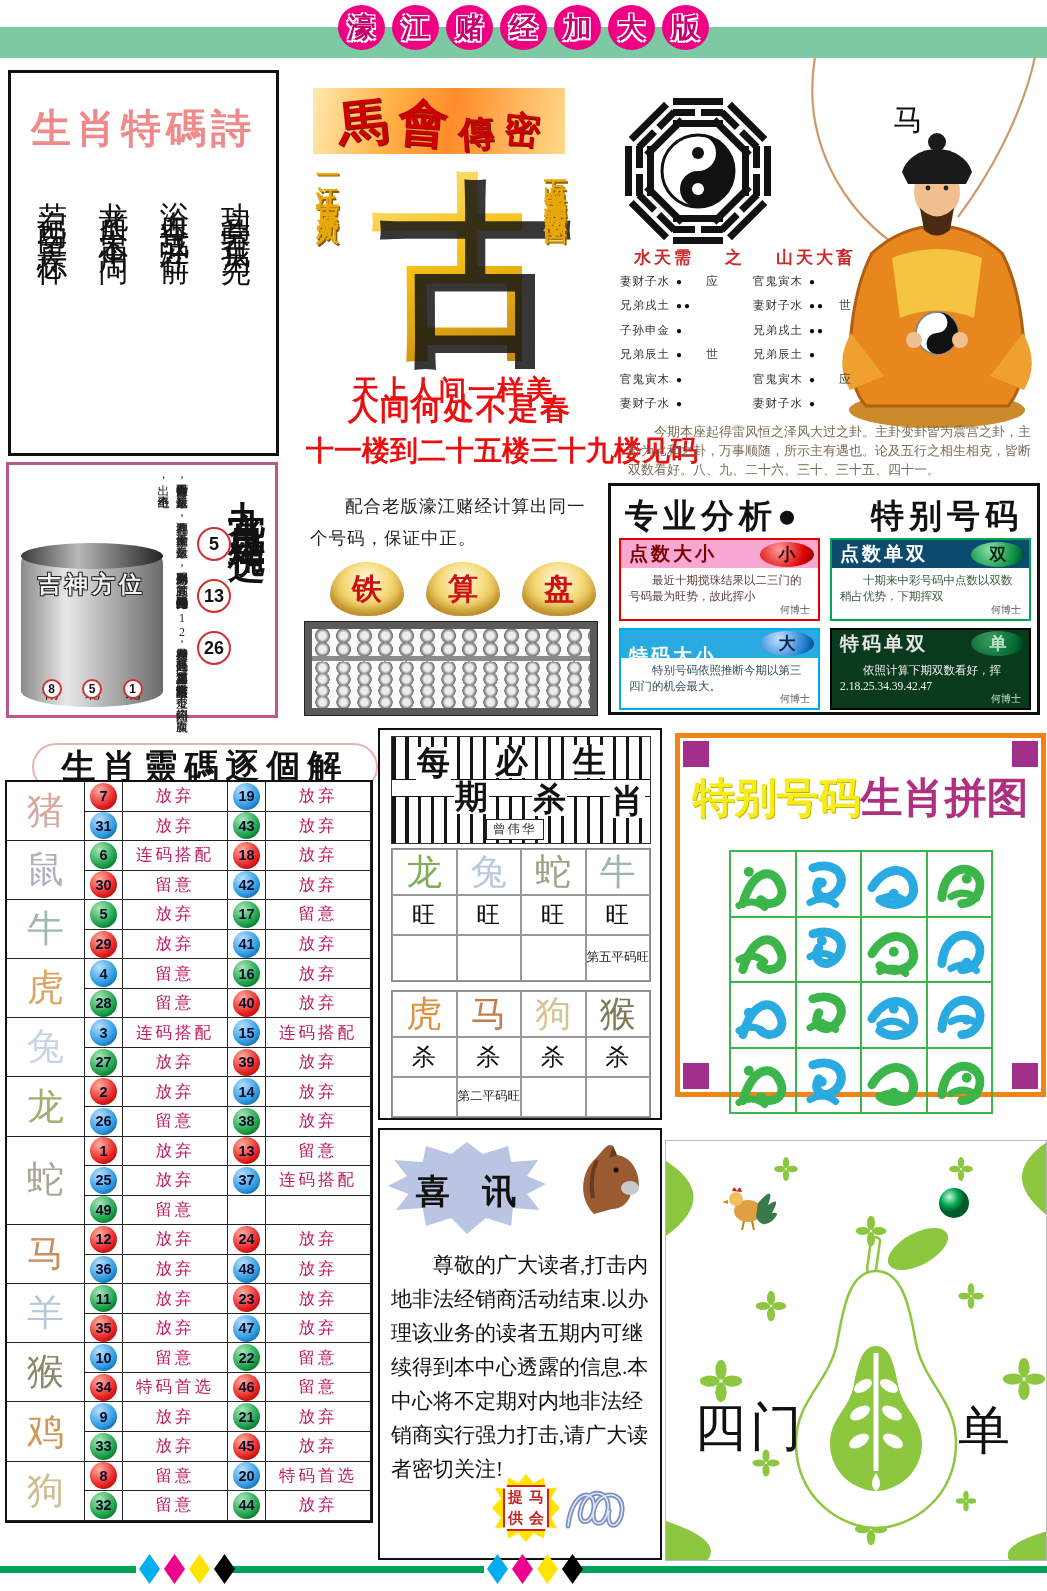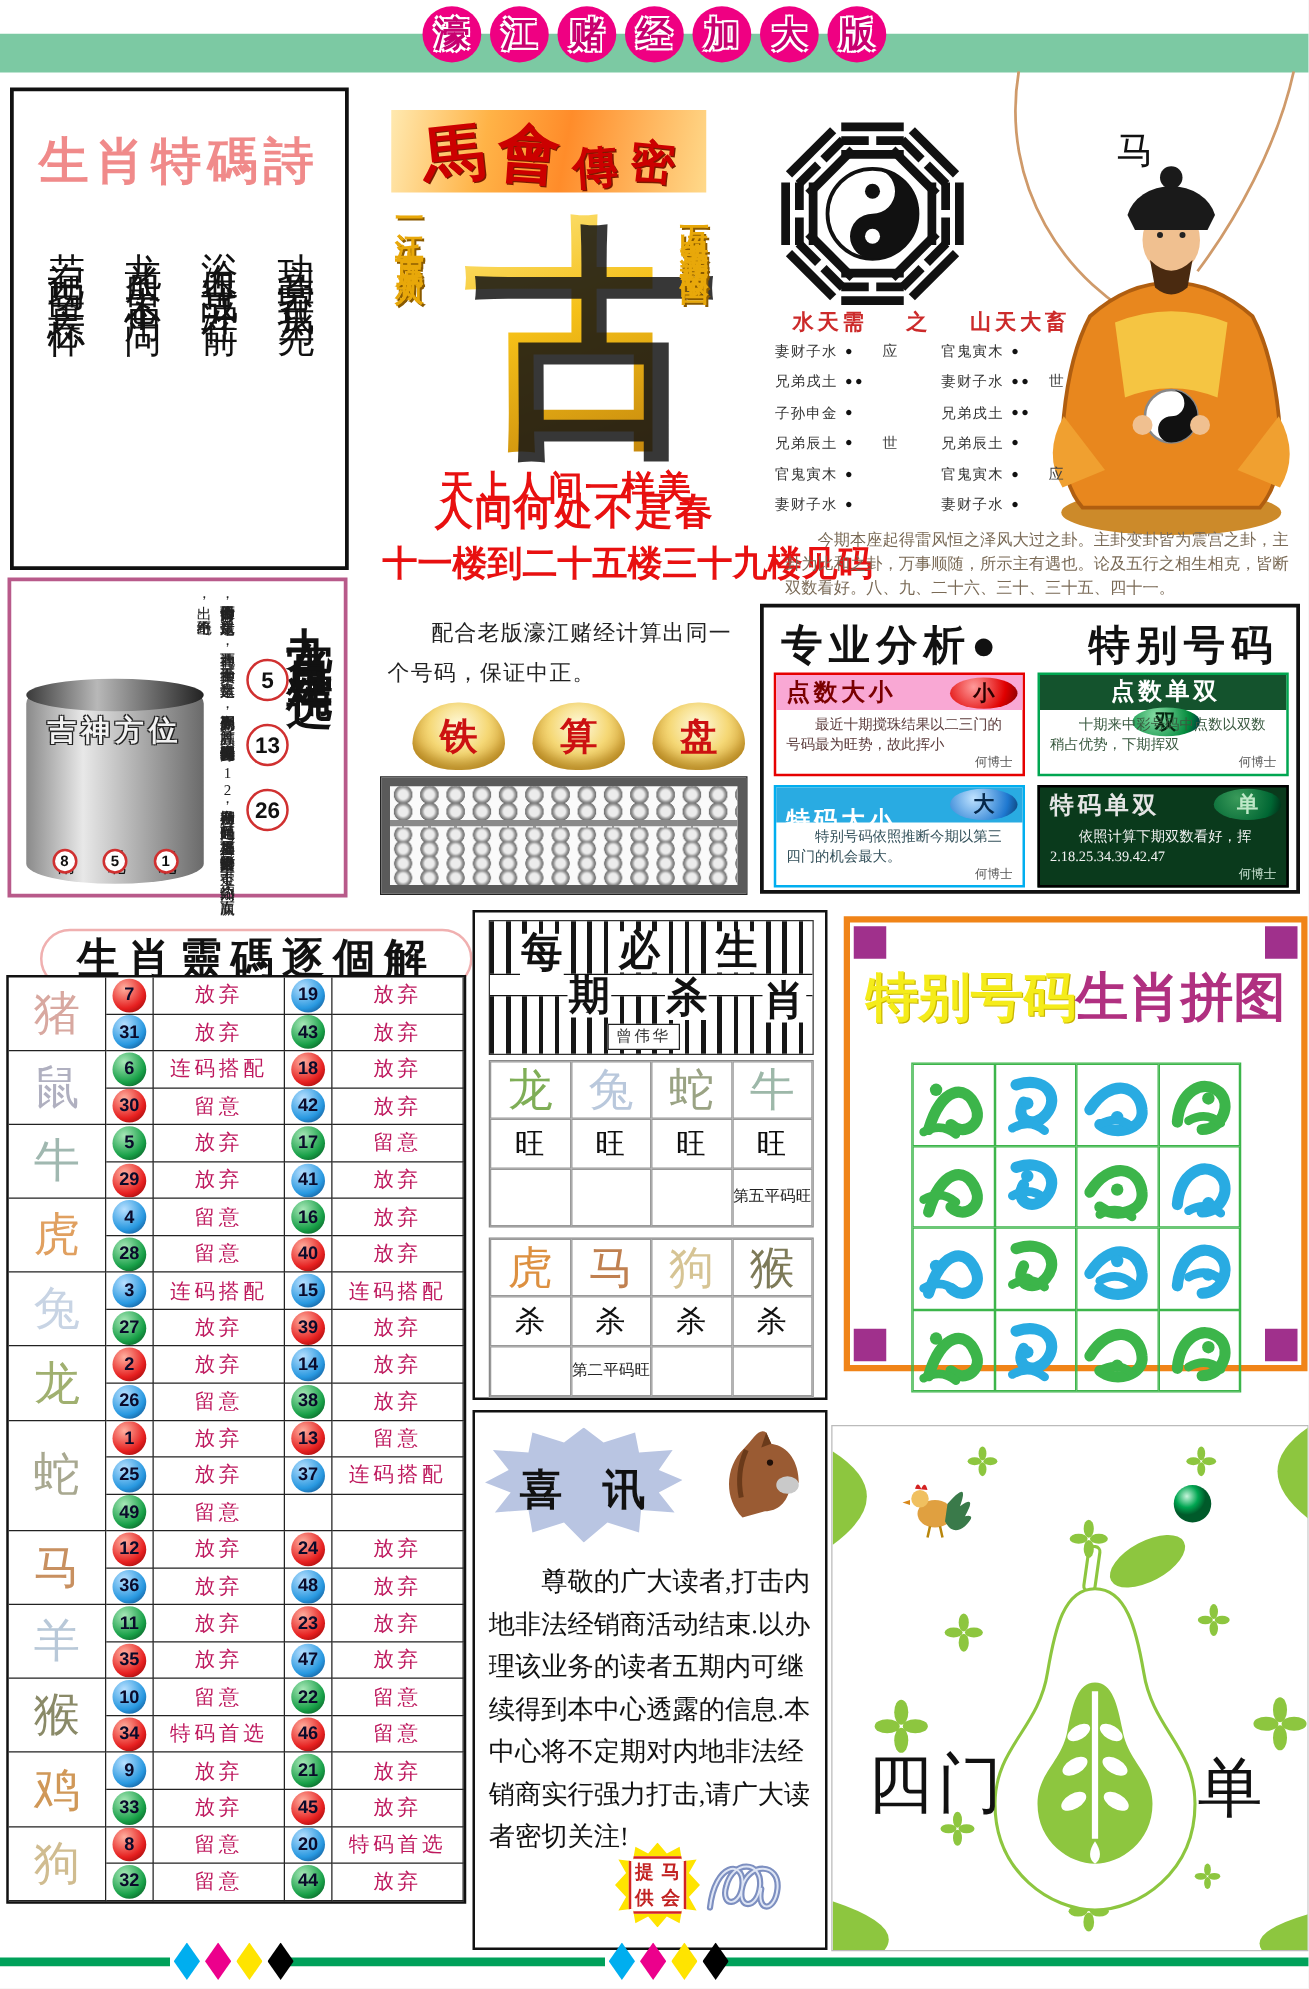--- a/index.html
+++ b/index.html
@@ -85,21 +85,21 @@
 .aboxes { position:absolute; left:8px; top:52px; width:412px; height:172px; display:grid; grid-template-columns:1fr 1fr; grid-template-rows:1fr 1fr; gap:7px 10px; }
 .abox { position:relative; background:#fff; }
 .abox-head { display:flex; align-items:center; justify-content:space-between; height:28px; padding:0 4px 0 8px; }
 .abox-label { font:bold 19px "Liberation Sans",sans-serif; letter-spacing:3px; }
 .pick { width:54px; height:25px; border-radius:50%; display:flex; align-items:center; justify-content:center; font:bold 17px "Liberation Serif",serif; }
 .abox-body { padding:4px 8px 0 8px; font-size:11.5px; line-height:1.4; text-indent:2em; }
 .abox-sig { position:absolute; right:8px; bottom:2px; font-size:10px; }
 .t-red { border:2.5px solid #e60000; } .t-red .abox-head { background:#f9a8d4; } .t-red .abox-label { color:#7a0000; }
 .t-red .pick { background:radial-gradient(circle at 35% 30%,#ff9a9a,#e00000 65%,#7a0000); color:#2a0000; }
 .t-red .abox-body { color:#5a3a3a; } .t-red .abox-sig { color:#555; }
-.t-green { border:2.5px solid #00a651; } .t-green .abox-head { background:#14532d;flex-direction:column; } .t-green .abox-label { color:#fff; }
+.t-green { border:2.5px solid #00a651; } .t-green .abox-head { background:#0c4a6e; } .t-green .abox-label { color:#fff; }
 .t-green .pick { background:radial-gradient(circle at 35% 30%,#8ae0a8,#00883a 70%,#024); color:#03260f; }
 .t-green .abox-body { color:#3a5a40; } .t-green .abox-sig { color:#555; }
 .t-blue { border:2.5px solid #00aeef; } .t-blue .abox-head { background:#29abe2; } .t-blue .abox-label { color:#fff;margin-top:24px; }
 .t-blue .pick { background:radial-gradient(circle at 35% 30%,#bfe2ff,#1e78d0 70%,#0a3a6a); color:#06284a; }
 .t-blue .abox-body { color:#33505a; } .t-blue .abox-sig { color:#555; }
 .t-dark { border:2.5px solid #000; background:#0a3a1c; } .t-dark .abox-label { color:#e5e5e5; }
 .t-dark .pick { background:radial-gradient(circle at 35% 30%,#3a9a5a,#063 70%,#021); color:#bfe8c8; }
 .t-dark .abox-body { color:#f2f2f2; } .t-dark .abox-sig { color:#cfe8d8; }
 
 

